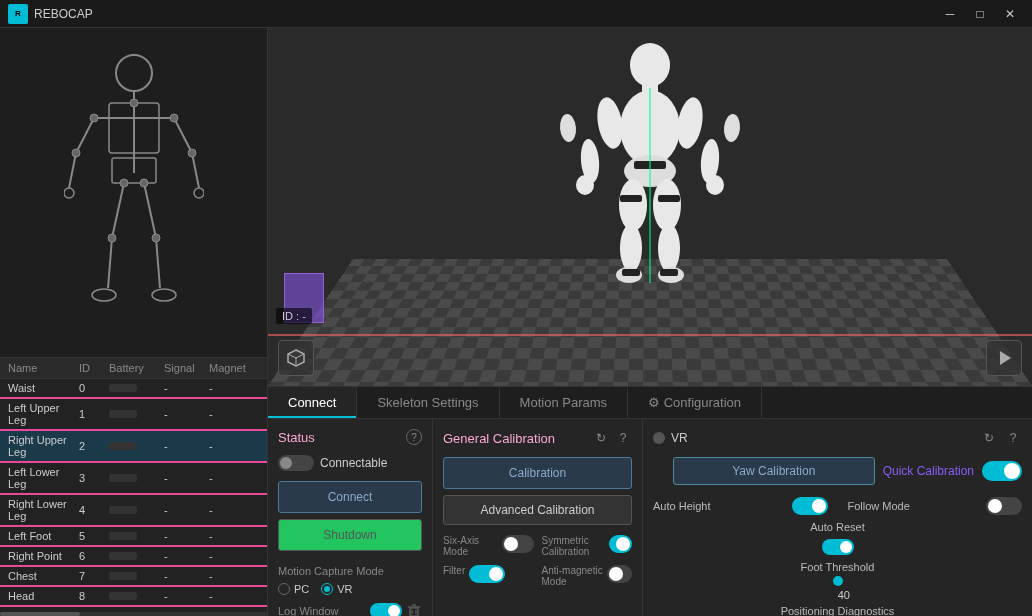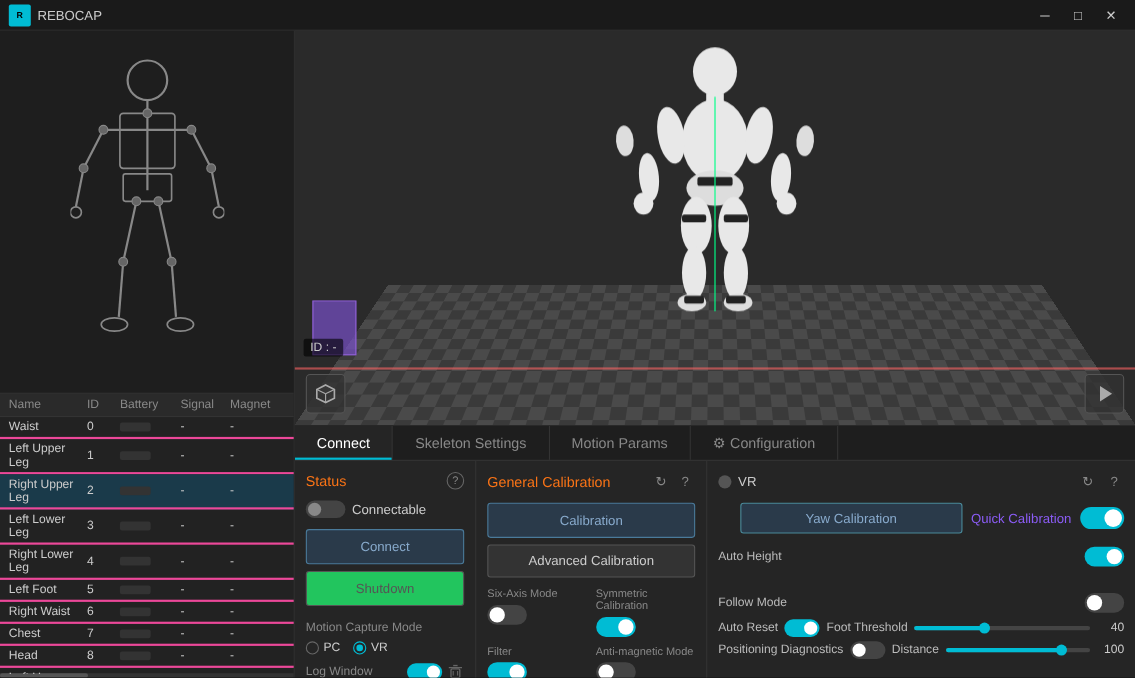--- a/index.html
+++ b/index.html
@@ -303,21 +303,21 @@
       padding: 10px;
     }
     .panel-header {
       display: flex;
       align-items: center;
       justify-content: space-between;
       margin-bottom: 10px;
     }
     .panel-title {
       font-size: 13px;
-      color: #f97316;
+      color: #f9a8d4;
       font-weight: 500;
     }
     .info-icon {
       width: 16px;
       height: 16px;
       border-radius: 50%;
       border: 1px solid #666;
       display: flex;
       align-items: center;
       justify-content: center;
@@ -489,21 +489,21 @@
       font-size: 12px;
     }
 
     .cal-options-grid {
       display: grid;
       grid-template-columns: 1fr 1fr;
       gap: 8px;
     }
     .cal-option {
       display: flex;
-      flex-direction: column;
+      flex-direction: row;
       gap: 4px;
     }
     .cal-option-label {
       font-size: 10px;
       color: #888;
     }
     .toggle-med {
       width: 36px;
       height: 18px;
       border-radius: 9px;
@@ -599,21 +599,21 @@
       height: 16px;
       background: #fff;
       border-radius: 50%;
       position: absolute;
       top: 2px;
       right: 2px;
     }
 
     .settings-grid {
       display: grid;
-      grid-template-columns: 1fr;
+      grid-template-columns: 1fr 1fr;
       gap: 20px;
       margin-top: 6px;
     }
     .setting-row {
       display: flex;
       align-items: center;
       justify-content: space-between;
       padding: 2px 0;
       gap: 6px;
     }
@@ -692,20 +692,21 @@
       min-width: 25px;
       text-align: right;
     }
 
     .setting-full-row {
       display: flex;
       align-items: center;
       justify-content: space-between;
       margin-top: 4px;
       gap: 6px;
+      flex-direction: column;
     }
     .vr-select {
       background: #333;
       border: 1px solid #555;
       color: #ccc;
       padding: 3px 6px;
       border-radius: 3px;
       font-size: 11px;
       cursor: pointer;
     }
@@ -834,21 +835,21 @@
           <span>-</span>
       </div>
       <div class="body-list-row">
         <span>Left Foot</span>
           <span>5</span>
         <div class="battery-bar"></div>
         <span>-</span>
           <span>-</span>
       </div>
       <div class="body-list-row">
-        <span>Right Waist</span>
+        <span>Right Point</span>
           <span>6</span>
         <div class="battery-bar"></div>
         <span>-</span>
           <span>-</span>
       </div>
       <div class="body-list-row">
         <span>Chest</span>
           <span>7</span>
         <div class="battery-bar"></div>
         <span>-</span>

